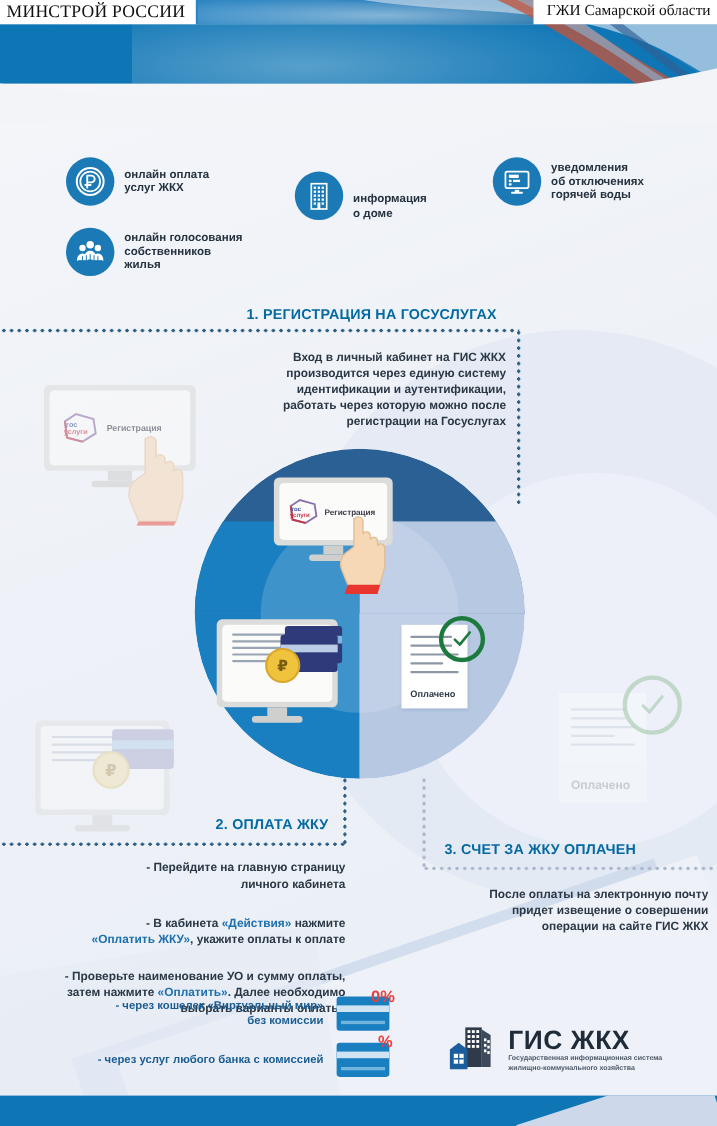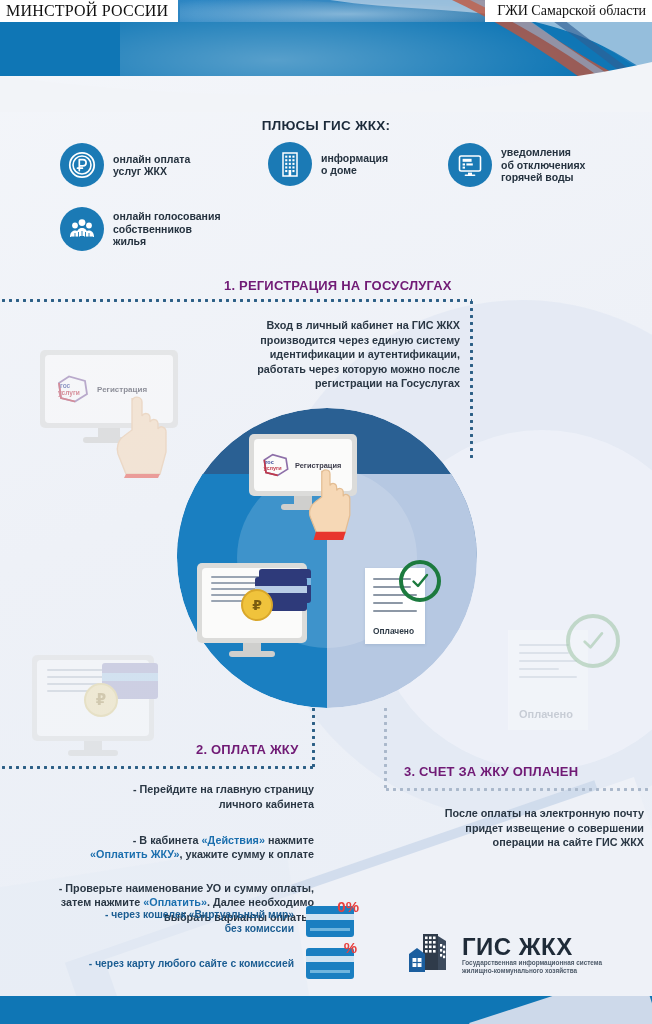--- a/index.html
+++ b/index.html
@@ -49,36 +49,36 @@
   .ribbons{position:absolute;left:0;top:0;width:652px;height:112px;z-index:5;pointer-events:none;}
 
   
   .plus-title{position:absolute;left:0;top:118px;width:652px;text-align:center;
     font-size:13.5px;font-weight:bold;color:#1b2a3a;letter-spacing:.3px;}
   .plus-item{position:absolute;display:flex;align-items:center;gap:9px;}
   .plus-ico{width:44px;height:44px;border-radius:50%;background:#1b7ab5;
     display:flex;align-items:center;justify-content:center;flex:0 0 44px;}
   .plus-txt{font-size:10.5px;line-height:12.5px;color:#25323f;font-weight:600;white-space:pre-line;}
   #plus0{left:60px;top:143px;}
-  #plus1{left:268px;top:142px;}
+  #plus1{left:268px;top:156px;align-items:flex-end;}
   #plus2{left:448px;top:143px;}
   #plus3{left:60px;top:207px;}
 
   
   .dot-h{position:absolute;height:3px;
     background-image:radial-gradient(circle, #2c5f86 1.4px, rgba(0,0,0,0) 1.6px);
     background-size:7px 3px;background-repeat:repeat-x;}
   .dot-v{position:absolute;width:3px;
     background-image:radial-gradient(circle, #2c5f86 1.4px, rgba(0,0,0,0) 1.6px);
     background-size:3px 7px;background-repeat:repeat-y;}
   .dot-h.pale{background-image:radial-gradient(circle, #aab8cb 1.4px, rgba(0,0,0,0) 1.6px);}
   .dot-v.pale{background-image:radial-gradient(circle, #aab8cb 1.4px, rgba(0,0,0,0) 1.6px);}
 
   
-  .step-h{position:absolute;font-size:13px;font-weight:bold;color:#701a75;letter-spacing:.2px;}
+  .step-h{position:absolute;font-size:13px;font-weight:bold;color:#0369a1;letter-spacing:.2px;}
   .step-b{position:absolute;font-size:10.8px;line-height:14.6px;color:#2a3744;font-weight:600;white-space:pre-line;}
 
   
   .pie-wrap{position:absolute;left:177px;top:408px;width:300px;height:300px;}
   .pie{position:absolute;inset:0;border-radius:50%;overflow:hidden;}
   .seg{position:absolute;width:150px;height:300px;top:0;}
   .seg-top{left:0;width:300px;height:150px;background:#2a6093;
     border-radius:150px 150px 0 0;}
   .seg-bl{left:0;top:150px;width:150px;height:150px;background:#1a7fc1;
     border-radius:0 0 0 150px;}
@@ -155,21 +155,20 @@
     <path d="M0,76 C120,92 260,100 420,92 C520,86 590,76 652,62 L652,112 L0,112 Z" fill="#f2f4f8"></path>
   </svg>
 
   <div class="hdr-left">
     <span>МИНСТРОЙ РОССИИ</span>
   </div>
   <div class="hdr-right">
     <span>ГЖИ Самарской области</span>
   </div>
 
-  <div class="plus-title">ПЛЮСЫ ГИС ЖКХ:</div>
 
   <div class="plus-item" id="plus0">
     <div class="plus-ico">
       <svg width="28" height="28" viewBox="0 0 28 28">
         <circle cx="14" cy="14" r="12.2" fill="none" stroke="#fff" stroke-width="1.8"></circle>
         <circle cx="14" cy="14" r="9" fill="none" stroke="#fff" stroke-width="1.6"></circle>
         <path d="M11.3 8.6 L11.3 19.6 M11.3 8.6 L15 8.6 A3.1 3.1 0 0 1 15 14.8 L11.3 14.8 M9.5 17.2 L14.4 17.2" stroke="#fff" stroke-width="1.7" fill="none" stroke-linecap="round"></path>
       </svg>
     </div>
     <div class="plus-txt">онлайн оплата
@@ -384,21 +383,21 @@
 
   <div class="dot-v" style="left:312px;top:706px;height:62px;"></div>
   <div class="dot-h" style="left:0;top:766px;width:314px;"></div>
   <div class="step-h" style="left:196px;top:742px;">2. ОПЛАТА ЖКУ</div>
 
   <div class="step-b" style="left:24px;top:782px;width:290px;text-align:right;">- Перейдите на главную страницу
 личного кабинета</div>
 
   <div class="step-b" style="left:24px;top:818px;width:290px;text-align:right;">
     <span>- В кабинета </span><span style="color:#1b6fae;font-weight:bold;">«Действия»</span><span> нажмите
-</span><span style="color:#1b6fae;font-weight:bold;">«Оплатить ЖКУ»</span><span>, укажите сумму к оплате</span>
+</span><span style="color:#1b6fae;font-weight:bold;">«Оплатить ЖКУ»</span><span>, укажите оплаты к оплате</span>
   </div>
 
   <div class="step-b" style="left:14px;top:866px;width:300px;text-align:right;">
     <span>- Проверьте наименование УО и сумму оплаты,
 затем нажмите </span><span style="color:#1b6fae;font-weight:bold;">«Оплатить»</span><span>. Далее необходимо
 выбрать варианты оплаты:</span>
   </div>
 
   <div class="pay-row" style="left:72px;top:906px;">
     <div class="pay-label">- через кошелек «Виртуальный мир»
@@ -406,21 +405,21 @@
     <div style="position:relative;">
       <div class="bankcard">
         <div class="stripe"></div>
           <div class="bar"></div>
       </div>
       <div class="pct" style="right:-5px;top:-8px;">0%</div>
     </div>
   </div>
 
   <div class="pay-row" style="left:72px;top:948px;">
-    <div class="pay-label">- через карту любого сайте с комиссией</div>
+    <div class="pay-label">- через услуг любого банка с комиссией</div>
     <div style="position:relative;">
       <div class="bankcard">
         <div class="stripe"></div>
           <div class="bar"></div>
       </div>
       <div class="pct" style="right:-3px;top:-9px;">%</div>
     </div>
   </div>
 
   <div class="dot-v pale" style="left:384px;top:706px;height:84px;"></div>

